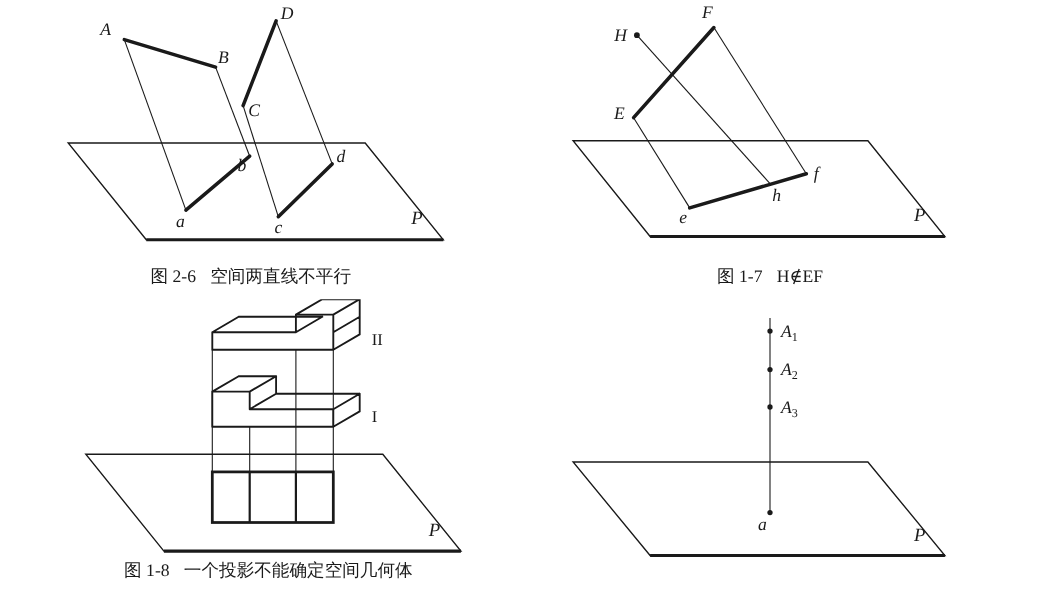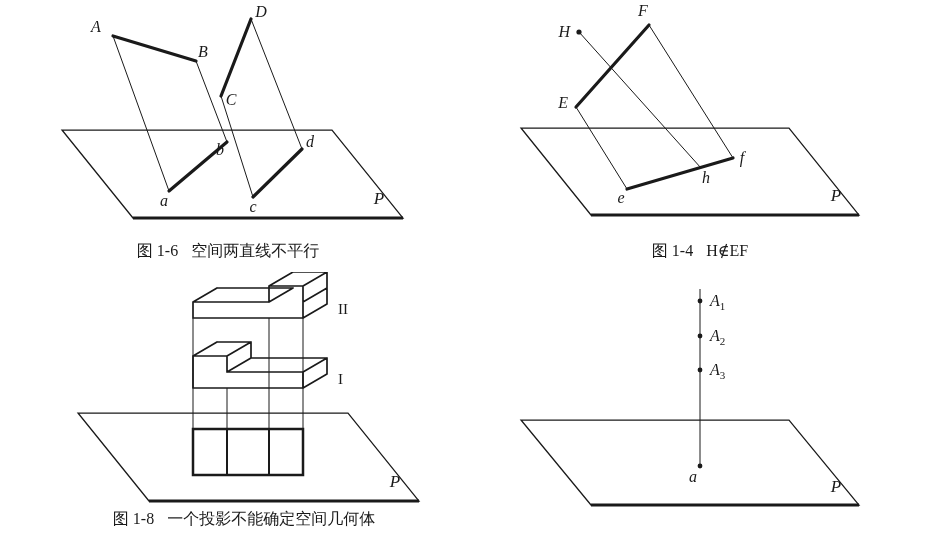--- a/index.html
+++ b/index.html
@@ -67,21 +67,21 @@
         <text x="221" y="13" text-anchor="middle">D</text>
         <text x="191" y="101" text-anchor="middle">C</text>
         <text x="124" y="202" text-anchor="middle">a</text>
         <text x="180" y="151" text-anchor="middle">b</text>
         <text x="213" y="208" text-anchor="middle">c</text>
         <text x="270" y="143" text-anchor="middle">d</text>
         <text x="339" y="200" class="plane-label" text-anchor="middle">P</text>
       </g>
     </svg>
     <div class="caption">
-      <span class="cap-prefix">图 1-6</span><span class="cap-text">空间两直线不平行</span>
+      <span class="cap-prefix">图 2-6</span><span class="cap-text">空间两直线不平行</span>
     </div>
   </div>
 
   <div class="fig" style="left:500px; top:4px; width:400px;">
     <svg width="400" height="235" viewBox="0 0 400 235">
       <g>
         <polygon class="plane" points="21,124 289,124 359,211 91,211"></polygon>
         <line class="plane-front" x1="91" y1="211" x2="359" y2="211"></line>
       </g>
       <g>
@@ -98,21 +98,21 @@
         <text x="143" y="12" text-anchor="middle">F</text>
         <text x="70" y="33" text-anchor="end">H</text>
         <text x="68" y="104" text-anchor="end">E</text>
         <text x="121" y="199" text-anchor="middle">e</text>
         <text x="242" y="159" text-anchor="middle">f</text>
         <text x="206" y="179" text-anchor="middle">h</text>
         <text x="336" y="197" class="plane-label" text-anchor="middle">P</text>
       </g>
     </svg>
     <div class="caption">
-      <span class="cap-prefix">图 1-4</span><span class="cap-text math">H∉EF</span>
+      <span class="cap-prefix">图 1-7</span><span class="cap-text math">H∉EF</span>
     </div>
   </div>
 
   <div class="fig fig-left" style="left:56px; top:272px; width:420px;">
     <svg width="420" height="235" viewBox="0 0 420 235">
       <g>
         <polygon class="plane" points="22,141 292,141 363,229 93,229"></polygon>
         <line class="plane-front" x1="93" y1="229" x2="363" y2="229"></line>
       </g>
       <g>

